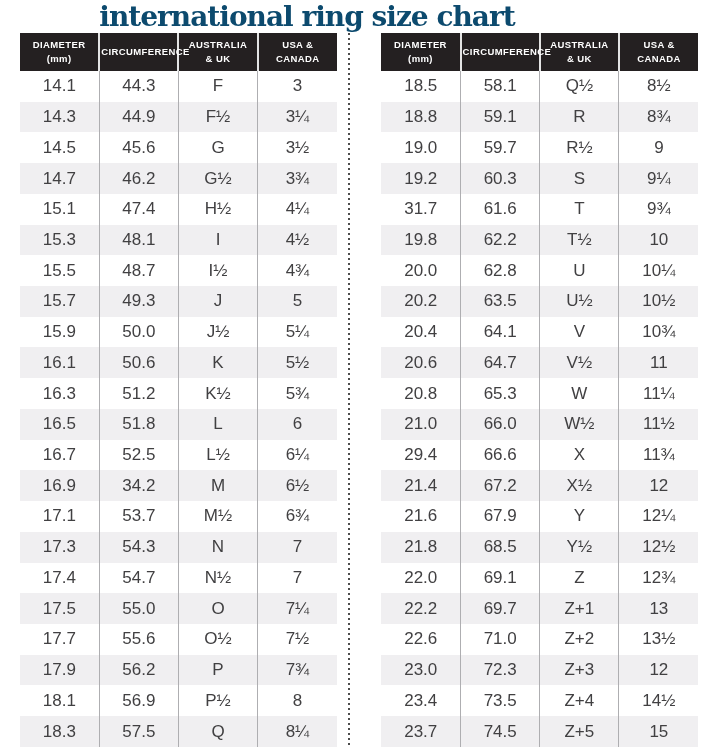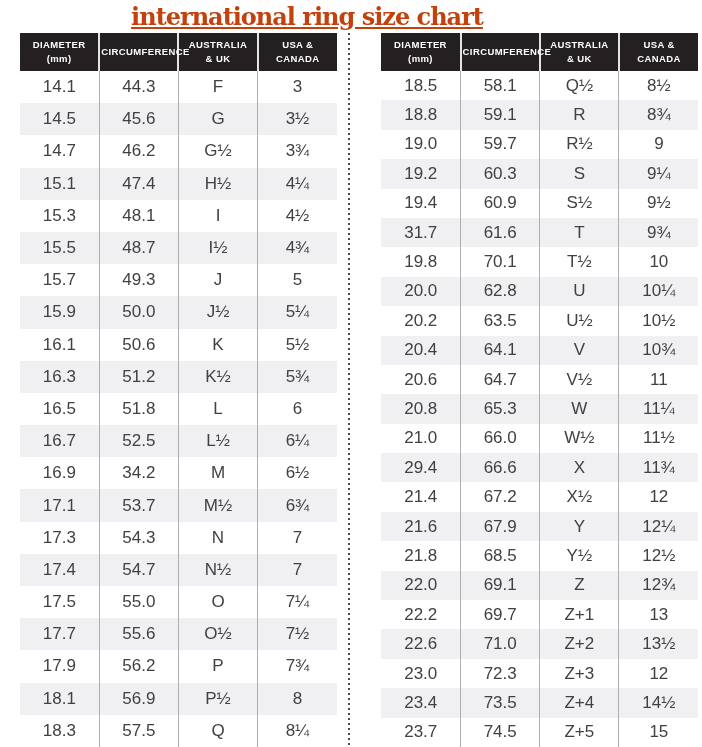--- a/index.html
+++ b/index.html
@@ -14,27 +14,26 @@
   
   .title-bar {
     height: 33px;
     display: flex;
     align-items: center;
     justify-content: center;
   }
   .title {
     font-family: "DejaVu Serif", serif;
     font-weight: 800;
-    font-size: 24px;
+    font-size: 28px;
     letter-spacing: -1px;
-    color: #c2410c;
+    color: #0c4a6e;
     line-height: 1;
     transform: translateX(-44px);
     white-space: nowrap;
-    text-decoration: underline;
   }
 
   
   .tables {
     display: flex;
     height: 714px;
     align-items: stretch;
   }
   .size-table {
     width: 336px;
@@ -114,20 +113,26 @@
         </tr>
       </thead>
       <tbody>
           <tr>
             <td>14.1</td>
             <td>44.3</td>
             <td>F</td>
             <td>3</td>
           </tr>
           <tr>
+            <td>14.3</td>
+            <td>44.9</td>
+            <td>F½</td>
+            <td>3¼</td>
+          </tr>
+          <tr>
             <td>14.5</td>
             <td>45.6</td>
             <td>G</td>
             <td>3½</td>
           </tr>
           <tr>
             <td>14.7</td>
             <td>46.2</td>
             <td>G½</td>
             <td>3¾</td>
@@ -286,34 +291,28 @@
             <td>R½</td>
             <td>9</td>
           </tr>
           <tr>
             <td>19.2</td>
             <td>60.3</td>
             <td>S</td>
             <td>9¼</td>
           </tr>
           <tr>
-            <td>19.4</td>
-            <td>60.9</td>
-            <td>S½</td>
-            <td>9½</td>
-          </tr>
-          <tr>
             <td>31.7</td>
             <td>61.6</td>
             <td>T</td>
             <td>9¾</td>
           </tr>
           <tr>
             <td>19.8</td>
-            <td>70.1</td>
+            <td>62.2</td>
             <td>T½</td>
             <td>10</td>
           </tr>
           <tr>
             <td>20.0</td>
             <td>62.8</td>
             <td>U</td>
             <td>10¼</td>
           </tr>
           <tr>

